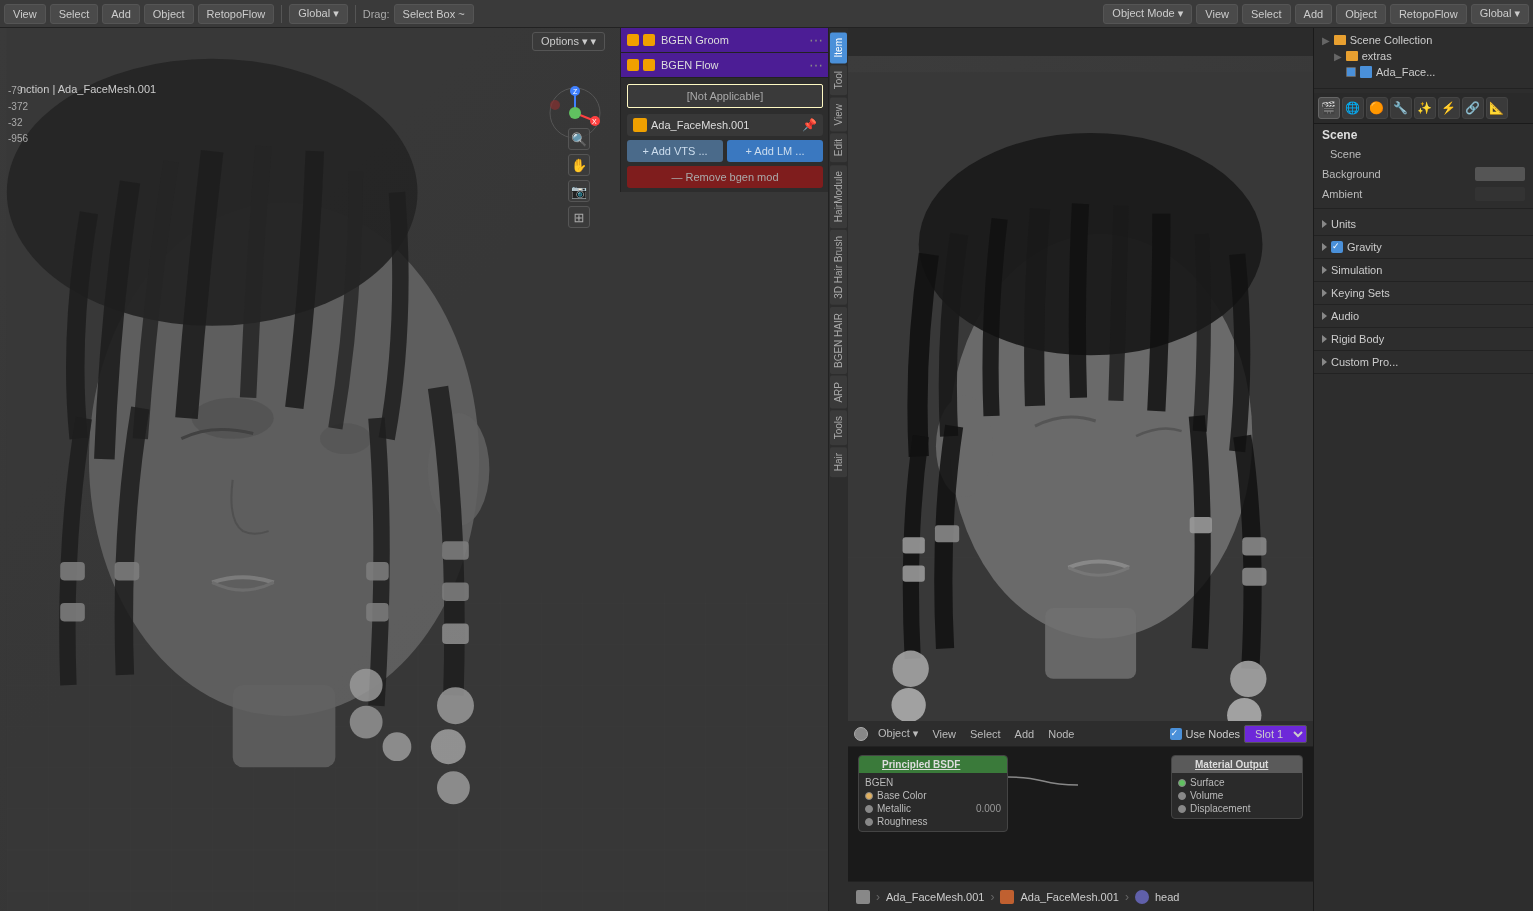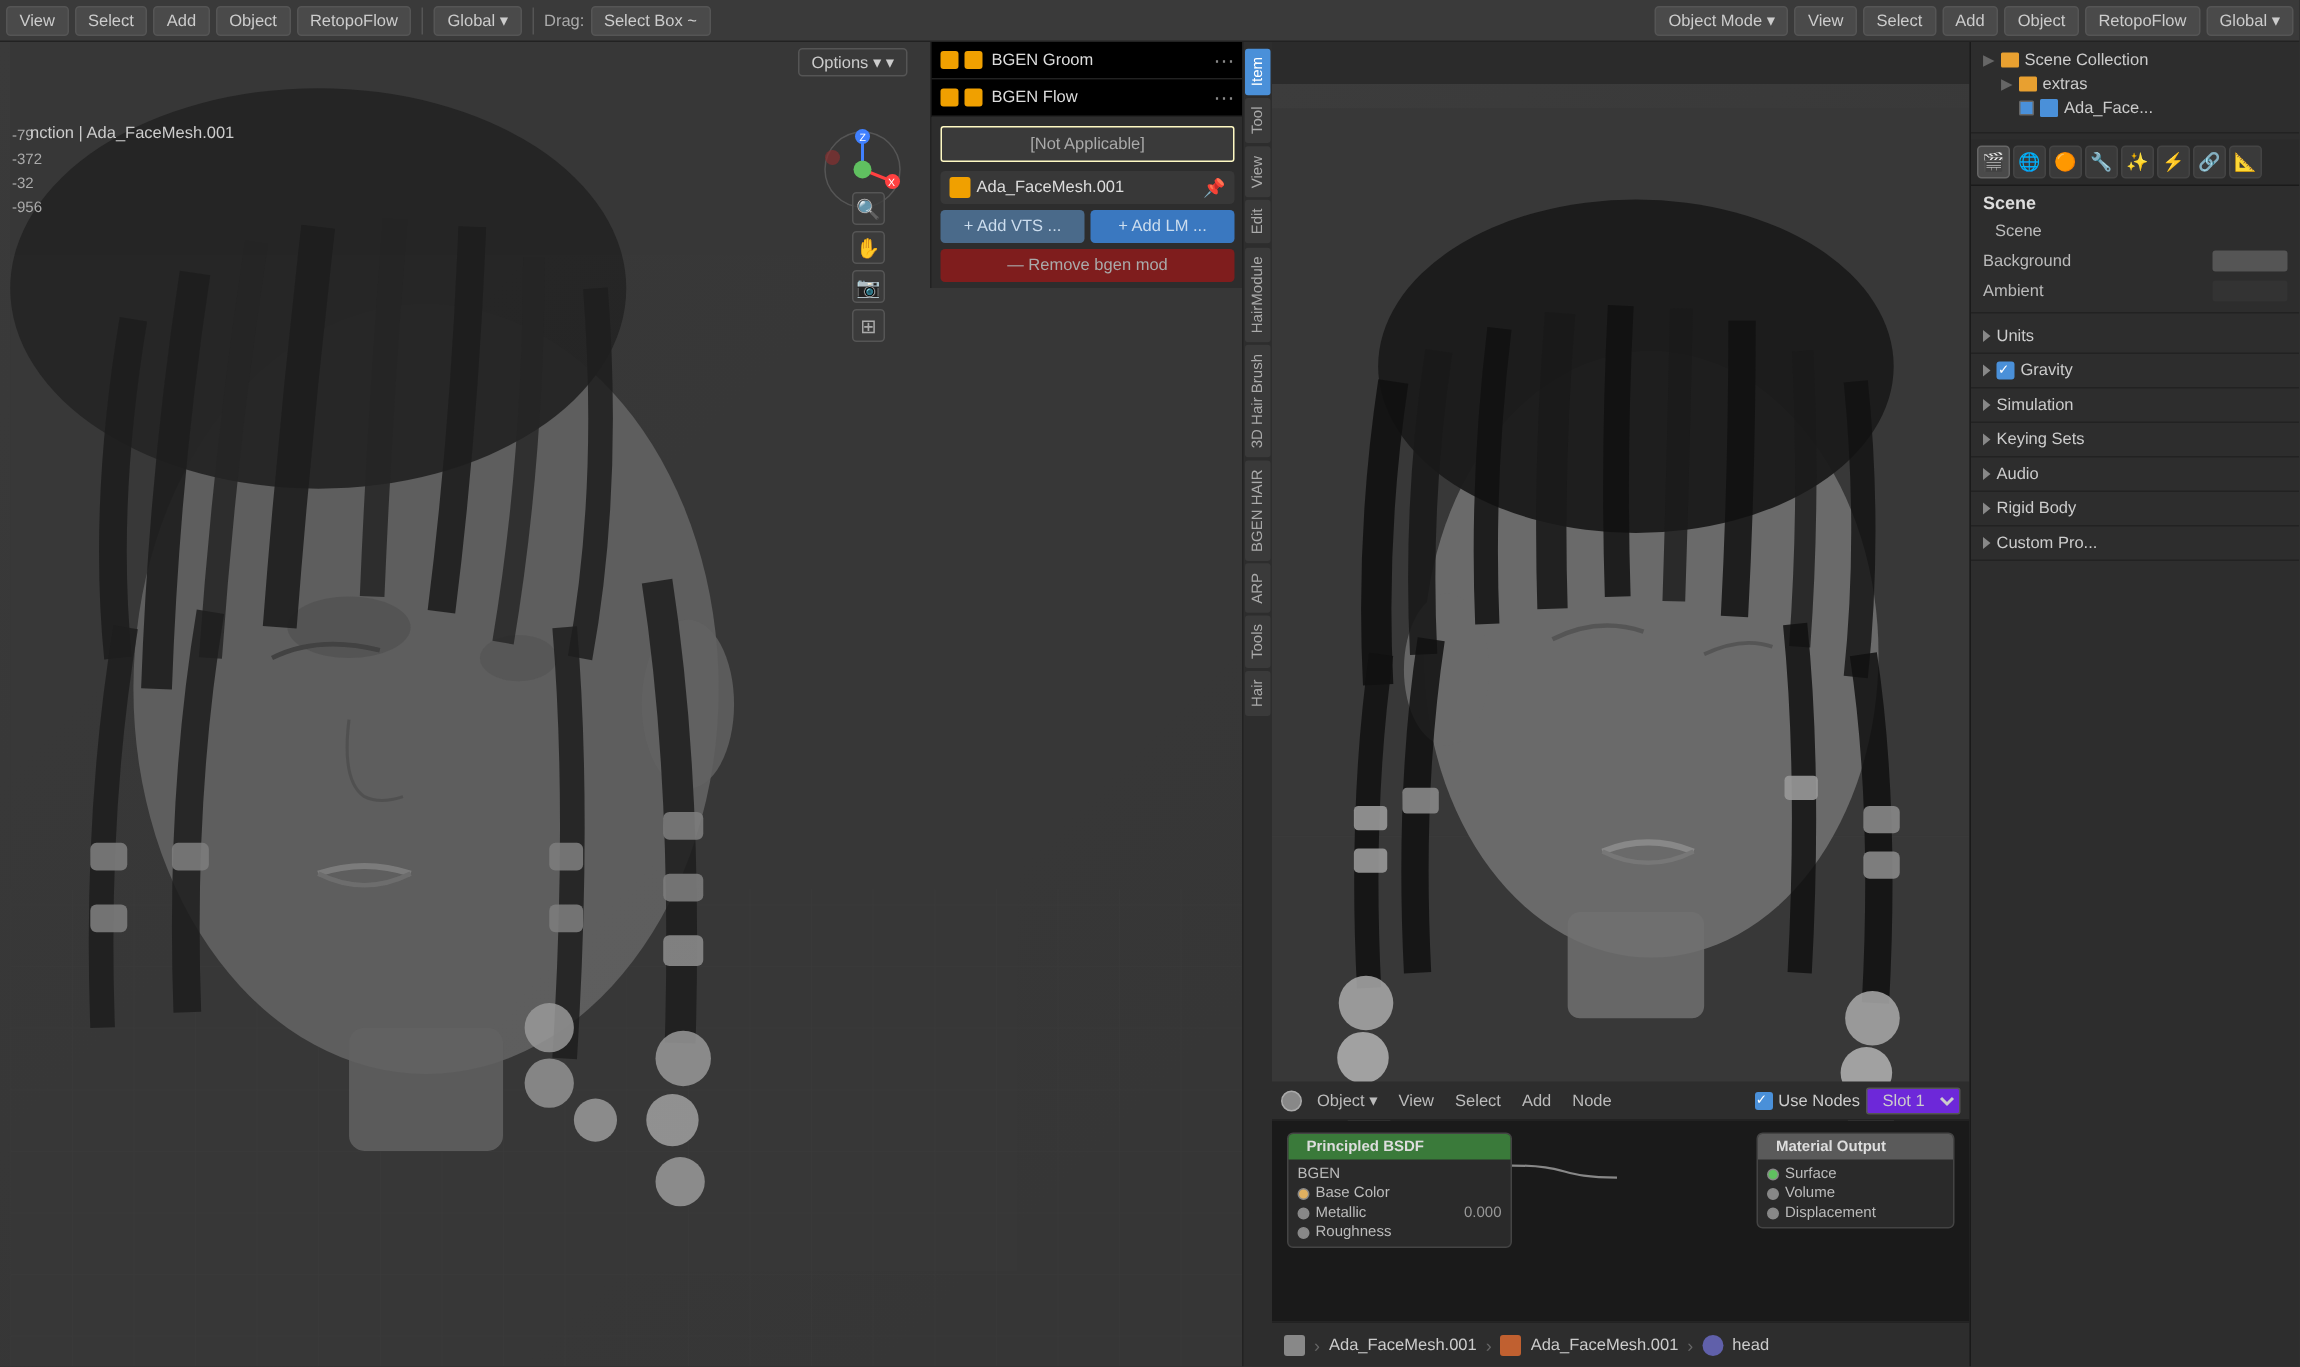--- a/index.html
+++ b/index.html
@@ -90,21 +90,21 @@
       background: #2d2d2d;
       border-left: 1px solid #222;
       border-right: 1px solid #222;
       z-index: 50;
     }
 
     .bgen-header-row {
       display: flex;
       align-items: center;
       padding: 4px 6px;
-      background: #000000;
+      background: #4c1d95;
       border-bottom: 1px solid #222;
       gap: 4px;
     }
 
     .bgen-checkbox {
       width: 12px; height: 12px;
       background: #f0a000;
       border-radius: 2px;
       display: inline-block;
     }
@@ -355,25 +355,26 @@
     .node-card {
       position: absolute;
       background: #2a2a2a;
       border: 1px solid #444;
       border-radius: 4px;
       min-width: 120px;
       font-size: 10px;
     }
 
     .node-card-header {
-      padding: 3px 12px;
+      padding: 3px 23px;
       border-radius: 3px 3px 0 0;
       font-size: 10px;
       font-weight: bold;
       color: #ddd;
+      text-decoration: underline;
     }
 
     .node-header-bsdf { background: #3a7a3a; }
     .node-header-output { background: #5a5a5a; }
 
     .node-body {
       padding: 4px 6px;
       display: flex;
       flex-direction: column;
       gap: 2px;

